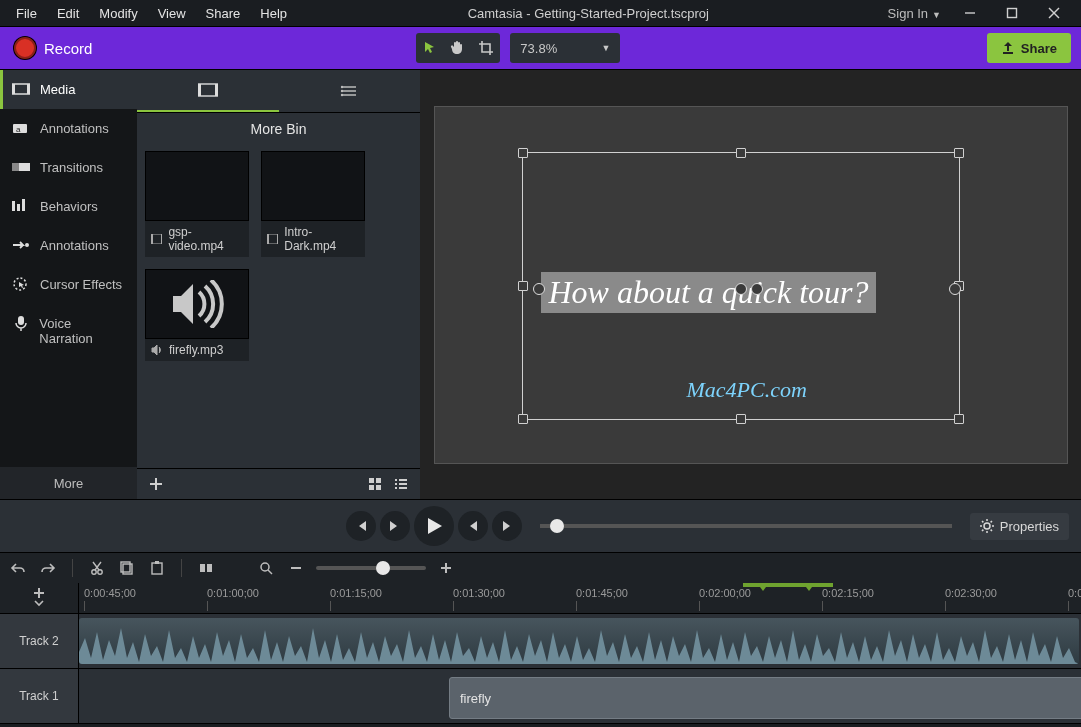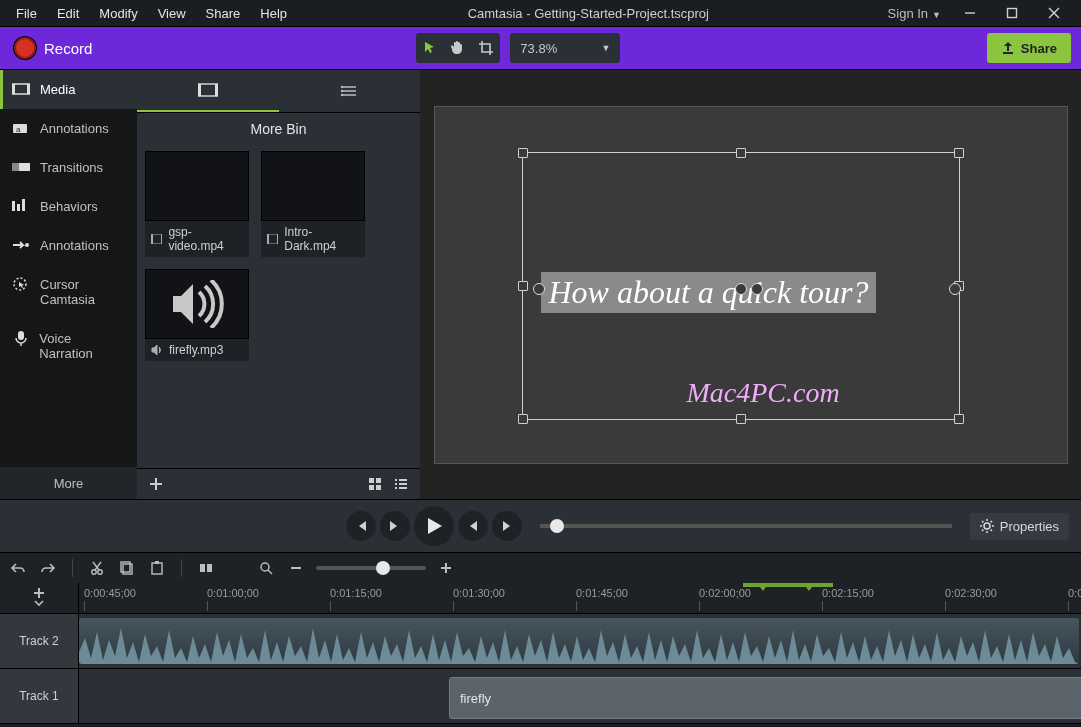--- a/index.html
+++ b/index.html
@@ -44,21 +44,21 @@
 
 .canvaswrap{flex:1;background:#232323;display:flex;align-items:center;justify-content:center;position:relative}
 .canvas{width:632px;height:356px;background:#3a3a3a;border:1px solid #555;position:relative}
 .sel-outline{position:absolute;left:88px;top:46px;width:436px;height:266px;outline:1px solid #d0d0d0}
 .sel-outline .handle{position:absolute;width:8px;height:8px;border:1px solid #d0d0d0;background:#3a3a3a;border-radius:1px}
 .sel-outline .h-tl{left:-5px;top:-5px}.sel-outline .h-tm{left:calc(50% - 5px);top:-5px}.sel-outline .h-tr{right:-5px;top:-5px}
 .sel-outline .h-ml{left:-5px;top:calc(50% - 5px)}.sel-outline .h-mr{right:-5px;top:calc(50% - 5px)}
 .sel-outline .h-bl{left:-5px;bottom:-5px}.sel-outline .h-bm{left:calc(50% - 5px);bottom:-5px}.sel-outline .h-br{right:-5px;bottom:-5px}
 .headline{position:absolute;left:106px;top:165px;background:#8a8a8a;color:#fff;font-family:Georgia,serif;font-size:32px;font-style:italic;padding:2px 8px}
 .head-h1{position:absolute;width:10px;height:10px;border:1px solid #ddd;border-radius:50%;background:#3a3a3a}
-.watermark{position:absolute;left:252px;top:270px;font-family:Georgia,serif;font-style:italic;font-size:28px;color:#f0abfc}
+.watermark{position:absolute;left:252px;top:270px;font-family:Georgia,serif;font-style:italic;font-size:22px;color:#7dd3fc}
 
 .transport{height:52px;background:#2b3036;display:flex;align-items:center;padding:0 12px;gap:4px;border-top:1px solid #000;border-bottom:1px solid #000}
 .tp-btn{width:30px;height:30px;border-radius:50%;background:#1e2226;display:flex;align-items:center;justify-content:center;color:#cfcfcf}
 .tp-play{width:40px;height:40px}
 .tp-spacer{width:330px}
 .volume-line{flex:1;height:4px;background:#555;margin:0 14px;position:relative}
 .volume-line .knob{position:absolute;left:10px;top:-5px;width:14px;height:14px;border-radius:50%;background:#e8e8e8}
 .props-btn{display:flex;align-items:center;gap:6px;background:#363b41;padding:6px 10px;border-radius:3px;color:#d8d8d8}
 
 .tltoolbar{height:30px;background:#1e2226;display:flex;align-items:center;padding:0 8px;gap:10px;color:#bdbdbd}
@@ -200,21 +200,21 @@
         </span>
       <span>Annotations</span>
     </div>
     <div class="side-item">
       <span class="side-icon">
           <svg width="18" height="16">
             <circle cx="8" cy="8" r="6" fill="none" stroke="#ddd" stroke-width="1.5" stroke-dasharray="2 2"></circle>
             <path d="M7 6l5 3-2 .5 1 2-1 .5-1-2-2 1z" fill="#ddd"></path>
           </svg>
         </span>
-      <span>Cursor Camtasia</span>
+      <span>Cursor Effects</span>
     </div>
     <div class="side-item">
       <span class="side-icon">
           <svg width="14" height="16">
             <rect x="4" y="1" width="6" height="9" rx="3" fill="#ddd"></rect>
             <path d="M2 8a5 5 0 0010 0M7 13v3" stroke="#ddd" fill="none" stroke-width="1.5"></path>
           </svg>
         </span>
       <span>Voice Narration</span>
     </div>

